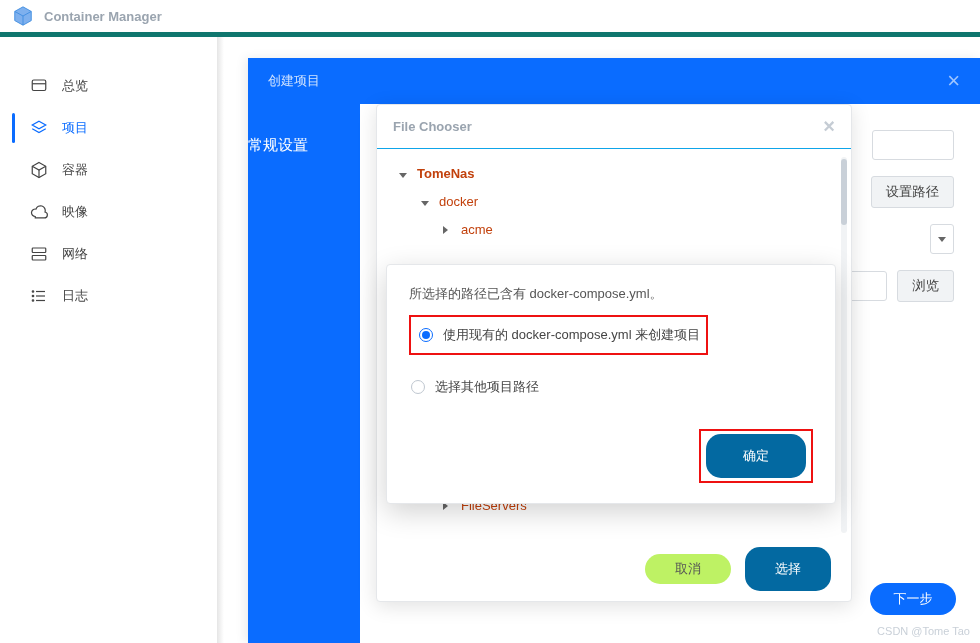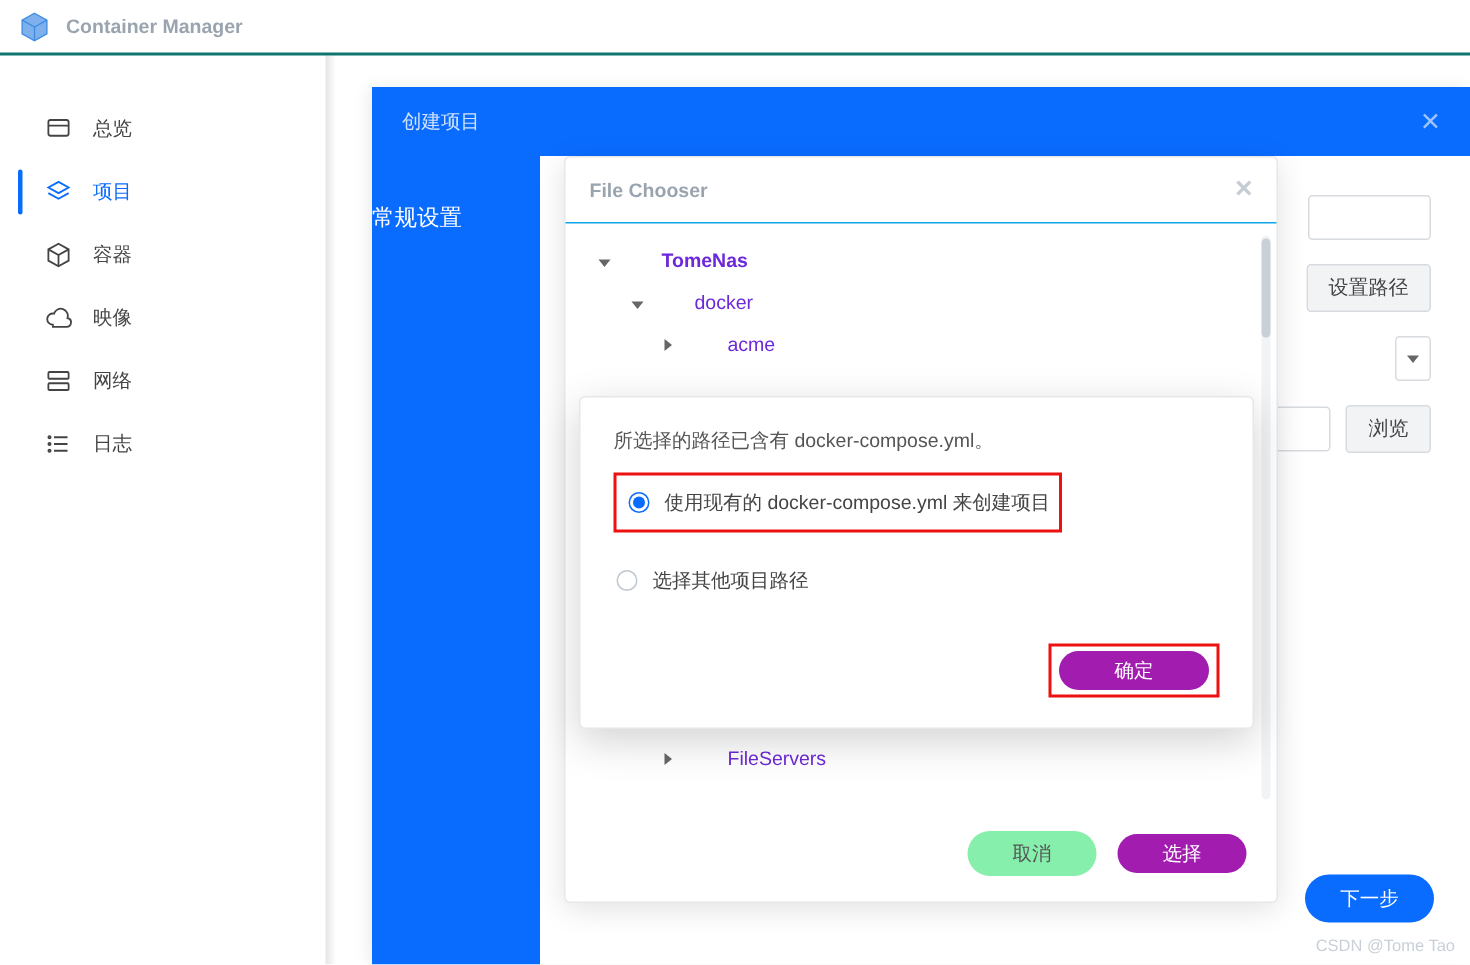--- a/index.html
+++ b/index.html
@@ -1,18 +1,18 @@
 <!DOCTYPE html>
 <html><head>
   <meta charset="utf-8">
   <style>
     * { box-sizing: border-box; margin: 0; padding: 0; }
     body { font-family: -apple-system, "Microsoft YaHei", sans-serif; font-size: 13px; color: #333; background: #fff; width: 980px; height: 643px; overflow: hidden; position: relative; }
 
-    .titlebar { height: 37px; border-bottom: 2px solid #0f766e; display: flex; align-items: center; padding: 0 12px; color: #9aa4af; font-weight: 600; }
+    .titlebar { height: 37px; border-bottom: 5px solid #0f766e; display: flex; align-items: center; padding: 0 12px; color: #9aa4af; font-weight: 600; }
     .titlebar .cube { width: 22px; height: 22px; margin-right: 10px; display: inline-block; }
     .titlebar .cube svg { width: 100%; height: 100%; }
 
     .layout { display: flex; height: calc(100% - 37px); }
     .sidebar { width: 217px; padding: 28px 0 0 0; }
     .side-item { display: flex; align-items: center; height: 42px; padding: 0 18px 0 30px; color: #444; cursor: pointer; position: relative; }
     .side-item.active { color: #0a6cff; }
     .side-item.active::before { content:""; position:absolute; left:12px; top:6px; bottom:6px; width:3px; background:#0a6cff; border-radius:2px; }
     .side-item .ico { width: 18px; height: 18px; margin-right: 14px; display: inline-flex; align-items: center; justify-content: center; }
     .side-item .ico svg { width: 18px; height: 18px; stroke: currentColor; fill: none; stroke-width: 1.6; }
@@ -37,31 +37,31 @@
     .tri-down { width:0; height:0; border-left:4px solid transparent; border-right:4px solid transparent; border-top:5px solid #666; }
     .next-btn { position: absolute; right: 24px; bottom: 28px; height: 32px; width: 86px; border-radius: 16px; background: #0a6cff; color: #fff; display:flex; align-items:center; justify-content:center; cursor:pointer; }
 
     
     .chooser { position: absolute; left: 376px; top: 104px; width: 476px; height: 498px; background: #fff; border: 1px solid #e5e7ea; border-radius: 4px; box-shadow: 0 4px 20px rgba(0,0,0,.12); }
     .chooser-head { height: 44px; display:flex; align-items:center; padding: 0 16px; color: #9aa4af; font-weight: 600; border-bottom: 1px solid #0ea5e9; }
     .chooser-head .x { margin-left:auto; color:#c5ccd4; font-size:20px; cursor:pointer; }
     .tree { padding: 10px 12px 6px 16px; height: 392px; overflow:hidden; position:relative; }
     .tree-scroll { position:absolute; right:4px; top:8px; bottom:8px; width:6px; background:#f1f3f5; border-radius:3px; }
     .tree-thumb { position:absolute; left:0; top:2px; width:6px; height:66px; background:#c9d0d8; border-radius:3px; }
-    .node { display:flex; align-items:center; height:28px; color:#6d28d9; cursor:pointer;gap:24px; }
+    .node { display:flex; align-items:center; height:28px; color:#c2410c; cursor:pointer; }
     .node .caret { width:10px; display:inline-block; margin-right:8px; }
     .caret.right::before { content:""; display:inline-block; width:0;height:0;border-top:4px solid transparent;border-bottom:4px solid transparent;border-left:5px solid #666; }
     .caret.down::before { content:""; display:inline-block; width:0;height:0;border-left:4px solid transparent;border-right:4px solid transparent;border-top:5px solid #666; }
     .node.bold { font-weight:700; }
     .d0 { padding-left: 6px; }
     .d1 { padding-left: 28px; }
     .d2 { padding-left: 50px; }
     .chooser-foot { height: 56px; display:flex; align-items:center; justify-content:flex-end; gap:14px; padding: 0 20px; }
-    .btn-pill-grey { height:30px; width:86px; border-radius:15px; background:#86efac; color:#555; display:flex; align-items:center; justify-content:center; cursor:pointer; }
-    .btn-pill-blue { height:26px; width:86px; border-radius:15px; background:#a21caf; color:#fff; display:flex; align-items:center; justify-content:center; cursor:pointer; }
+    .btn-pill-grey { height:30px; width:86px; border-radius:15px; background:#bef264; color:#555; display:flex; align-items:center; justify-content:center; cursor:pointer; }
+    .btn-pill-blue { height:44px; width:86px; border-radius:15px; background:#0369a1; color:#fff; display:flex; align-items:center; justify-content:center; cursor:pointer; }
 
     
     .confirm { position:absolute; left:386px; top:264px; width:450px; background:#fff; border:1px solid #e5e7ea; border-radius:4px; box-shadow:0 8px 28px rgba(0,0,0,.18); padding: 20px 22px 20px 22px; }
     .confirm-msg { color:#555; margin-bottom:12px; }
     .radio-row { display:flex; align-items:center; height:32px; padding-left:2px; color:#444; cursor:pointer; }
     .radio-row .r { width:14px; height:14px; border-radius:50%; border:1.5px solid #bfc7d0; margin-right:10px; position:relative; }
     .radio-row.selected .r { border-color:#0a6cff; }
     .radio-row.selected .r::after { content:""; position:absolute; left:2px; top:2px; width:8px; height:8px; border-radius:50%; background:#0a6cff; }
     .hl-red { border:2px solid #e11; padding:2px 6px; display:inline-flex; align-items:center; }
     .confirm-foot { display:flex; justify-content:flex-end; margin-top:26px; }

